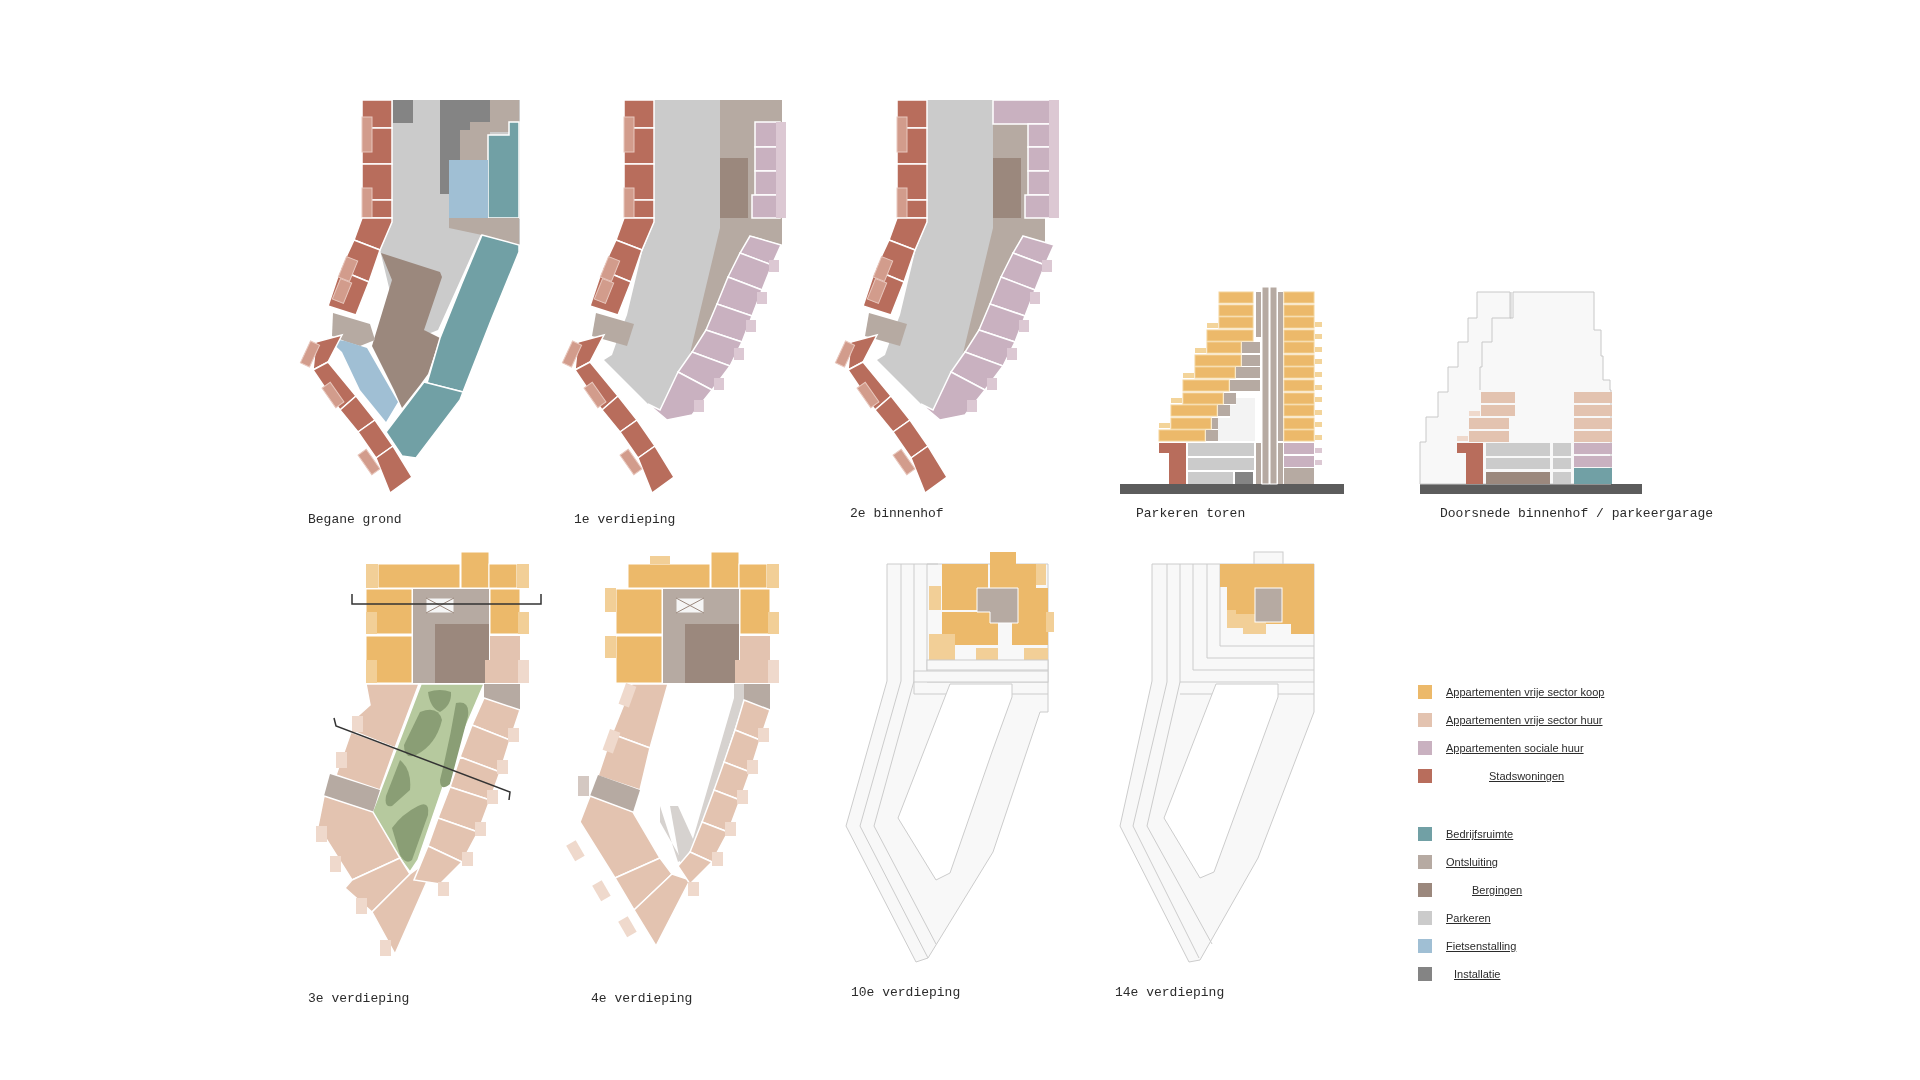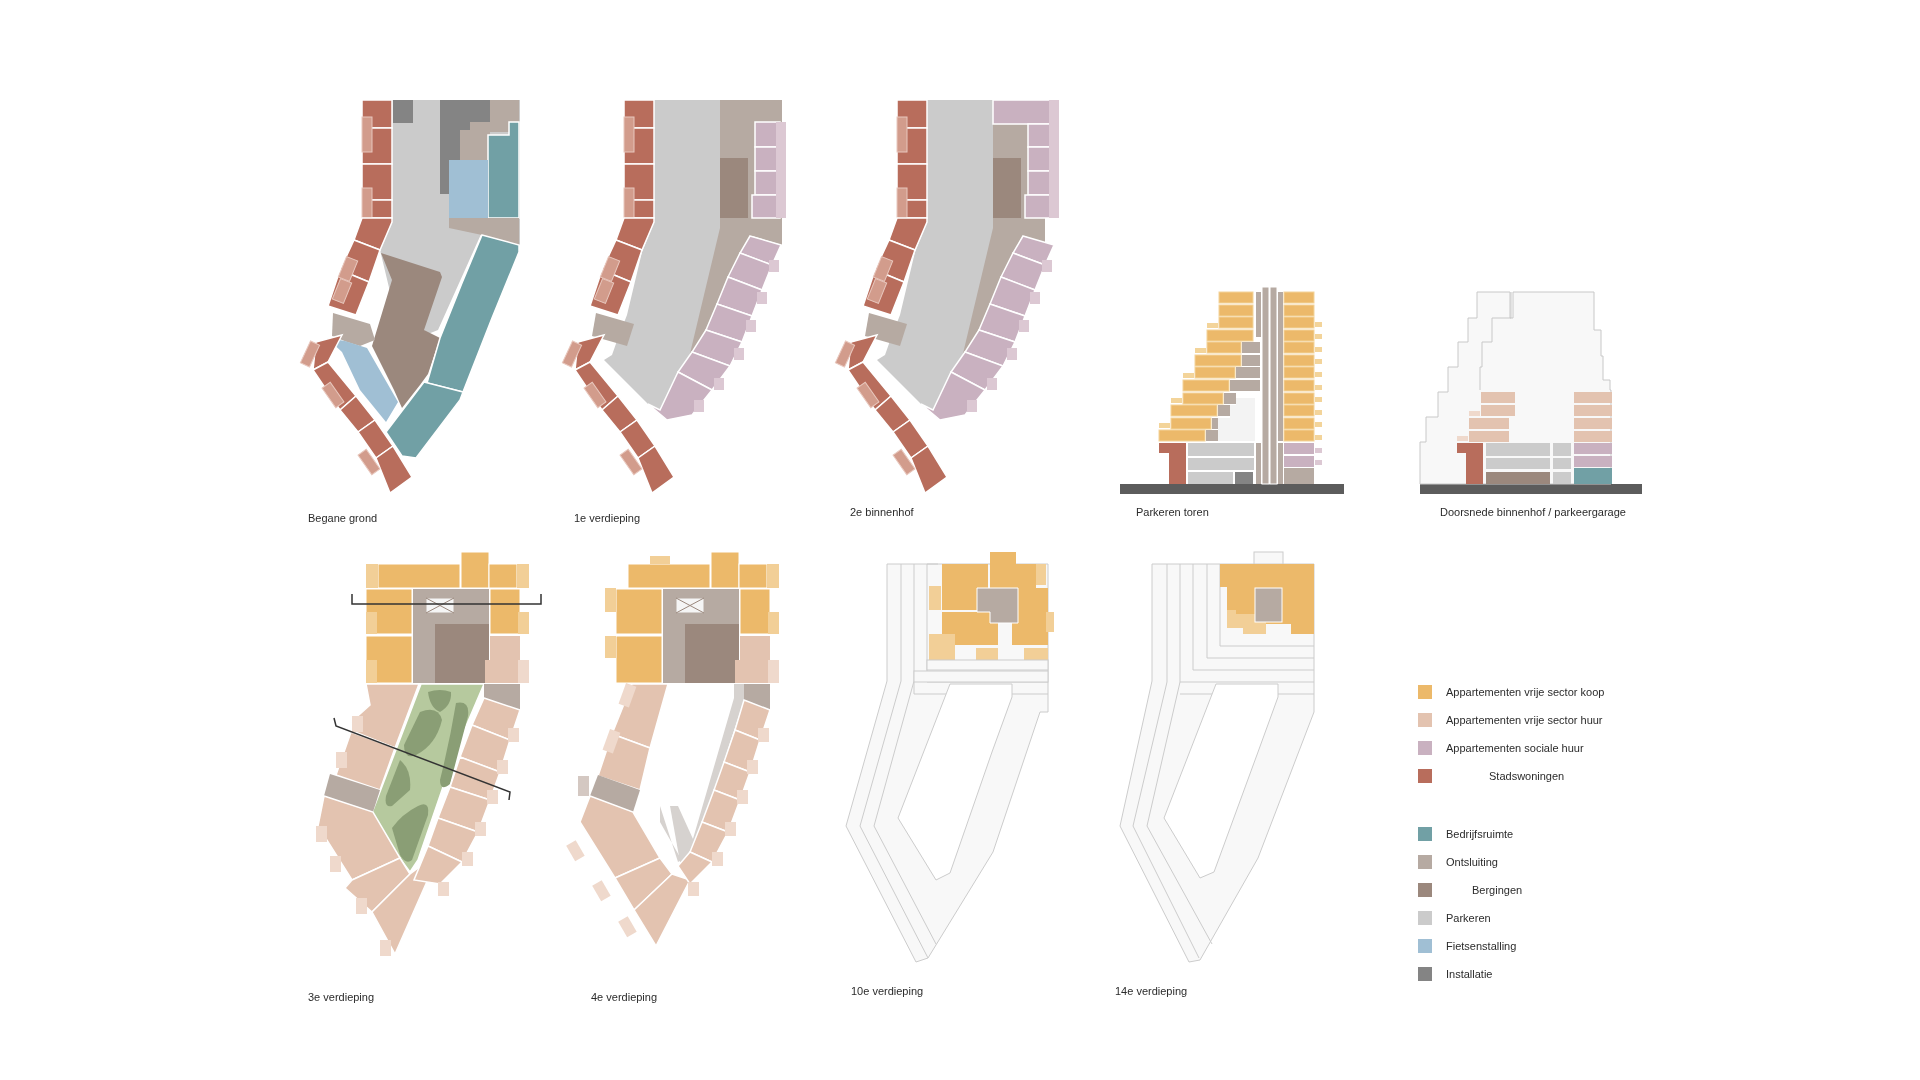--- a/index.html
+++ b/index.html
@@ -1,22 +1,22 @@
 <!DOCTYPE html>
 <html><head>
 <meta charset="utf-8">
 <style>
   html, body { margin:0; padding:0; background:#ffffff; }
   body { width:1920px; height:1080px; position:relative; overflow:hidden; font-family:"Liberation Sans", sans-serif; }
   svg.canvas { position:absolute; left:0; top:0; width:1920px; height:1080px; }
-  .lbl { position:absolute; font-size:11px; color:#2b2b2b; white-space:nowrap; font-family:Liberation Sans, sans-serif; }
+  .lbl { position:absolute; font-size:13px; color:#2b2b2b; white-space:nowrap; font-family:Liberation Mono, monospace; }
   .legend { position:absolute; left:1418px; top:684px; }
   .legend-item { position:absolute; left:0; height:16px; display:flex; align-items:center; }
   .swatch { width:14px; height:14px; display:inline-block; }
-  .legend-text { margin-left:14px; font-size:11px; color:#2b2b2b; font-family:"Liberation Sans", sans-serif; white-space:nowrap; }
+  .legend-text { margin-left:14px; font-size:11px; color:#2b2b2b; font-family:"Liberation Sans", sans-serif; white-space:nowrap;text-decoration:underline; }
 </style>
 </head>
 <body>
 
 <svg class="canvas" viewBox="0 0 1920 1080" xmlns="http://www.w3.org/2000/svg">
   <defs>
 
     <g id="stads-left">
 
       <rect x="362" y="100" width="30" height="28" fill="#b86d5c" stroke="#fff" stroke-width="1.5"></rect>
@@ -455,17 +455,17 @@
     <span class="legend-text">Bergingen</span>
   </div>
   <div class="legend-item" style="top:226px;">
     <span class="swatch" style="background:#cbcbcb;"></span>
     <span class="legend-text">Parkeren</span>
   </div>
   <div class="legend-item" style="top:254px;">
     <span class="swatch" style="background:#a0bfd4;"></span>
     <span class="legend-text">Fietsenstalling</span>
   </div>
-  <div class="legend-item" style="top:282px;">
+  <div class="legend-item" style="top:282px;gap:8px;">
     <span class="swatch" style="background:#848484;"></span>
     <span class="legend-text">Installatie</span>
   </div>
 </div>
 
 </body></html>

